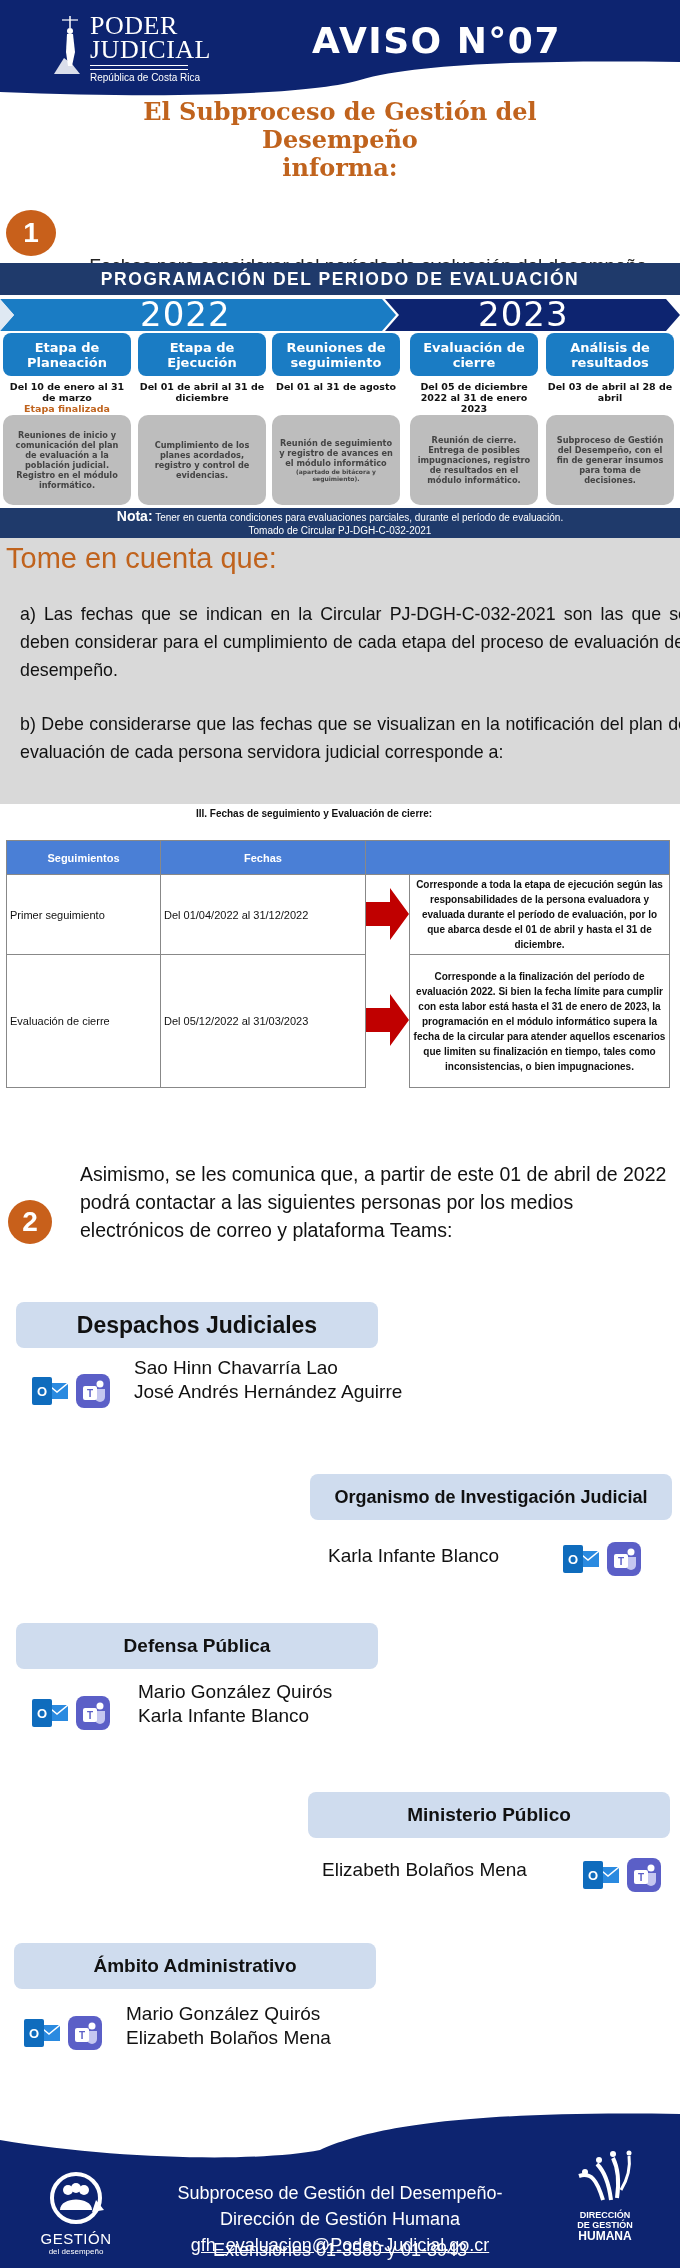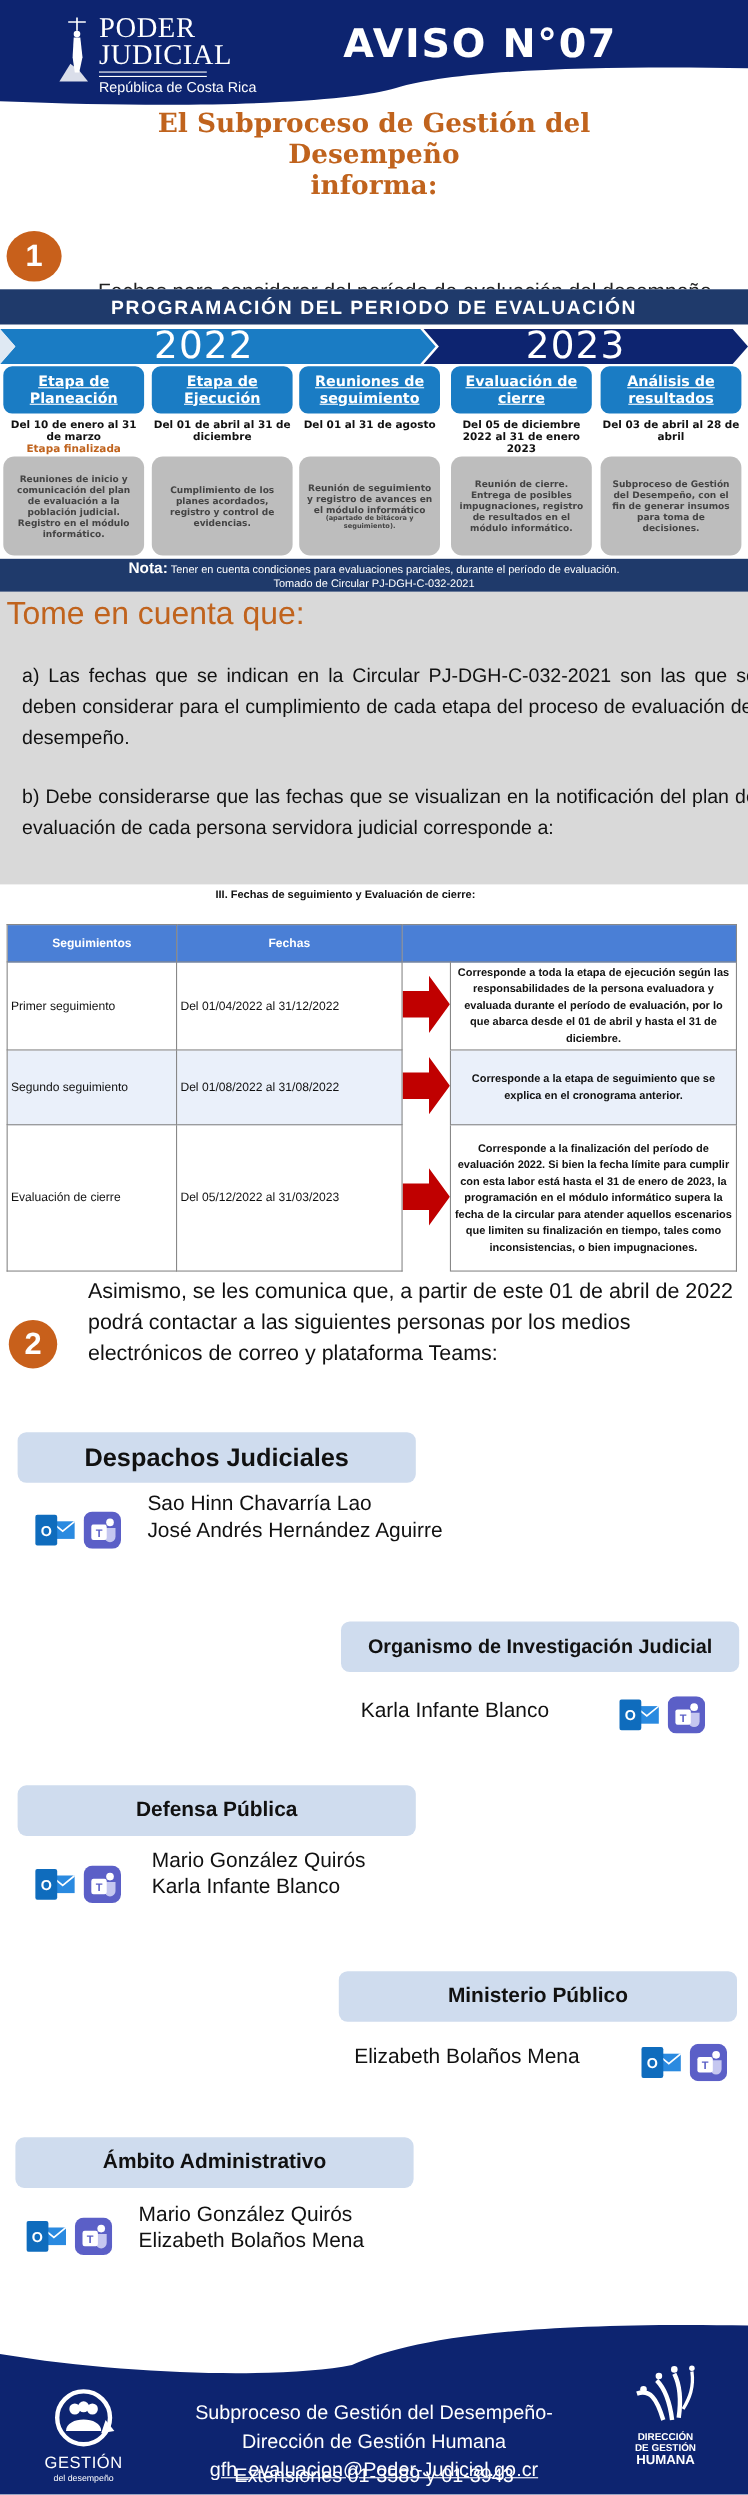--- a/index.html
+++ b/index.html
@@ -7,36 +7,36 @@
 
   
   .header { position: absolute; left: 0; top: 0; width: 680px; height: 100px; }
   .header svg.wave { position: absolute; left: 0; top: 0; }
   .logo { position: absolute; left: 50px; top: 14px; display: flex; align-items: flex-start; color: #fff; }
   .logo .statue { width: 36px; height: 62px; }
   .logo .text { margin-left: 4px; }
   .logo .pj1 { font-family: "Liberation Serif", serif; font-size: 26px; line-height: 24px; letter-spacing: 0.5px; }
   .logo .pj2 { font-family: "Liberation Serif", serif; font-size: 26px; line-height: 24px; letter-spacing: 0.5px; }
   .logo .lines { margin-top: 3px; border-top: 1px solid #fff; border-bottom: 1px solid #fff; height: 5px; width: 98px; }
-  .logo .rep { font-size: 13px; margin-top: 2px; text-align: center; }
+  .logo .rep { font-size: 10px; margin-top: 2px; }
   .aviso { position: absolute; left: 312px; top: 20px; color: #fff; font-family: "DejaVu Sans", sans-serif; font-weight: bold; font-size: 36px; letter-spacing: 1.5px; }
 
   .main-title { position: absolute; left: 0; top: 98px; width: 680px; text-align: center; color: #c0631d; font-family: "DejaVu Serif", serif; font-weight: bold; font-size: 24px; line-height: 28px; }
 
   .sec1 { position: absolute; left: 0; top: 210px; width: 680px; height: 60px; }
   .num-circle { position: absolute; width: 52px; height: 52px; border-radius: 50%; background: #c8601b; color: #fff; font-size: 28px; font-weight: bold; display: flex; align-items: center; justify-content: center; font-family: "Liberation Sans", sans-serif; }
   .sec1 .num-circle { left: 6px; top: 0px; width: 50px; height: 46px; }
   .sec1 .txt { position: absolute; left: 68px; top: 4px; width: 600px; text-align: center; font-size: 19px; line-height: 24px; color: #222; margin-top: 40px; }
 
   
   .prog { position: absolute; left: 0; top: 263px; width: 680px; height: 275px; background: #fff; }
   .prog-title { position: absolute; left: 0; top: 0; width: 680px; height: 32px; background: #1f3a6b; color: #fff; text-align: center; font-size: 17.5px; line-height: 32px; letter-spacing: 1.5px; font-weight: bold; }
   .years { position: absolute; left: 0; top: 36px; width: 680px; height: 32px; }
   .year-label { position: absolute; top: -5px; color: #fff; font-size: 34px; font-family: "DejaVu Sans", sans-serif; letter-spacing: 1px; }
-  .stage { position: absolute; top: 70px; width: 128px; height: 43px; background: #1a7cc4; border-radius: 8px; color: #fff; font-weight: bold; font-size: 13px; line-height: 15px; text-align: center; display: flex; align-items: center; justify-content: center; font-family: "DejaVu Sans", sans-serif; text-decoration: underline; }
+  .stage { position: absolute; top: 70px; width: 128px; height: 43px; background: #1a7cc4; border-radius: 8px; color: #fff; font-weight: bold; font-size: 13px; line-height: 15px; text-align: center; display: flex; align-items: center; justify-content: center; font-family: "DejaVu Sans", sans-serif; }
   .stage-date { position: absolute; top: 118px; width: 128px; text-align: center; font-size: 9.5px; line-height: 11px; font-weight: bold; color: #111; font-family: "DejaVu Sans", sans-serif; }
   .stage-date .fin { color: #c0631d; display: block; }
   .stage-desc { position: absolute; top: 152px; width: 128px; height: 90px; background: #bdbdbd; border-radius: 10px; font-size: 8.2px; line-height: 10px; font-weight: bold; text-align: center; color: #444; display: flex; align-items: center; justify-content: center; padding: 4px 6px; font-family: "DejaVu Sans", sans-serif; }
   .stage-desc small { display: block; font-size: 6px; line-height: 7px; }
   .nota { position: absolute; left: 0; top: 245px; width: 680px; height: 30px; background: #1f3a6b; color: #fff; text-align: center; font-size: 10px; line-height: 13px; padding-top: 2px; }
   .nota b { font-size: 14px; }
 
   
   .gray { position: absolute; left: 0; top: 538px; width: 680px; height: 266px; background: #d9d9d9; }
   .tome { position: absolute; left: 6px; top: 4px; color: #c0631d; font-size: 29px; font-family: "Liberation Sans", sans-serif; }
@@ -180,30 +180,20 @@
     <tr class="r1">
       <td class="name">Primer seguimiento</td>
       <td class="date">Del 01/04/2022 al 31/12/2022</td>
       <td class="arr">
         <svg width="43" height="60" viewBox="0 0 43 60">
             <polygon points="0,18 24,18 24,4 43,30 24,56 24,42 0,42" fill="#c00000"></polygon>
           </svg>
       </td>
       <td class="desc">Corresponde a toda la etapa de ejecución según las responsabilidades de la persona evaluadora y evaluada durante el período de evaluación, por lo que abarca desde el 01 de abril y hasta el 31 de diciembre.</td>
     </tr>
-    <tr class="r2">
-      <td class="name">Segundo seguimiento</td>
-      <td class="date">Del 01/08/2022 al 31/08/2022</td>
-      <td class="arr">
-        <svg width="43" height="60" viewBox="0 0 43 60">
-            <polygon points="0,18 24,18 24,4 43,30 24,56 24,42 0,42" fill="#c00000"></polygon>
-          </svg>
-      </td>
-      <td class="desc">Corresponde a la etapa de seguimiento que se explica en el cronograma anterior.</td>
-    </tr>
     <tr class="r3">
       <td class="name">Evaluación de cierre</td>
       <td class="date">Del 05/12/2022 al 31/03/2023</td>
       <td class="arr">
         <svg width="43" height="60" viewBox="0 0 43 60">
             <polygon points="0,18 24,18 24,4 43,30 24,56 24,42 0,42" fill="#c00000"></polygon>
           </svg>
       </td>
       <td class="desc">Corresponde a la finalización del período de evaluación 2022. Si bien la fecha límite para cumplir con esta labor está hasta el 31 de enero de 2023, la programación en el módulo informático supera la fecha de la circular para atender aquellos escenarios que limiten su finalización en tiempo, tales como inconsistencias, o bien impugnaciones.</td>
     </tr>

